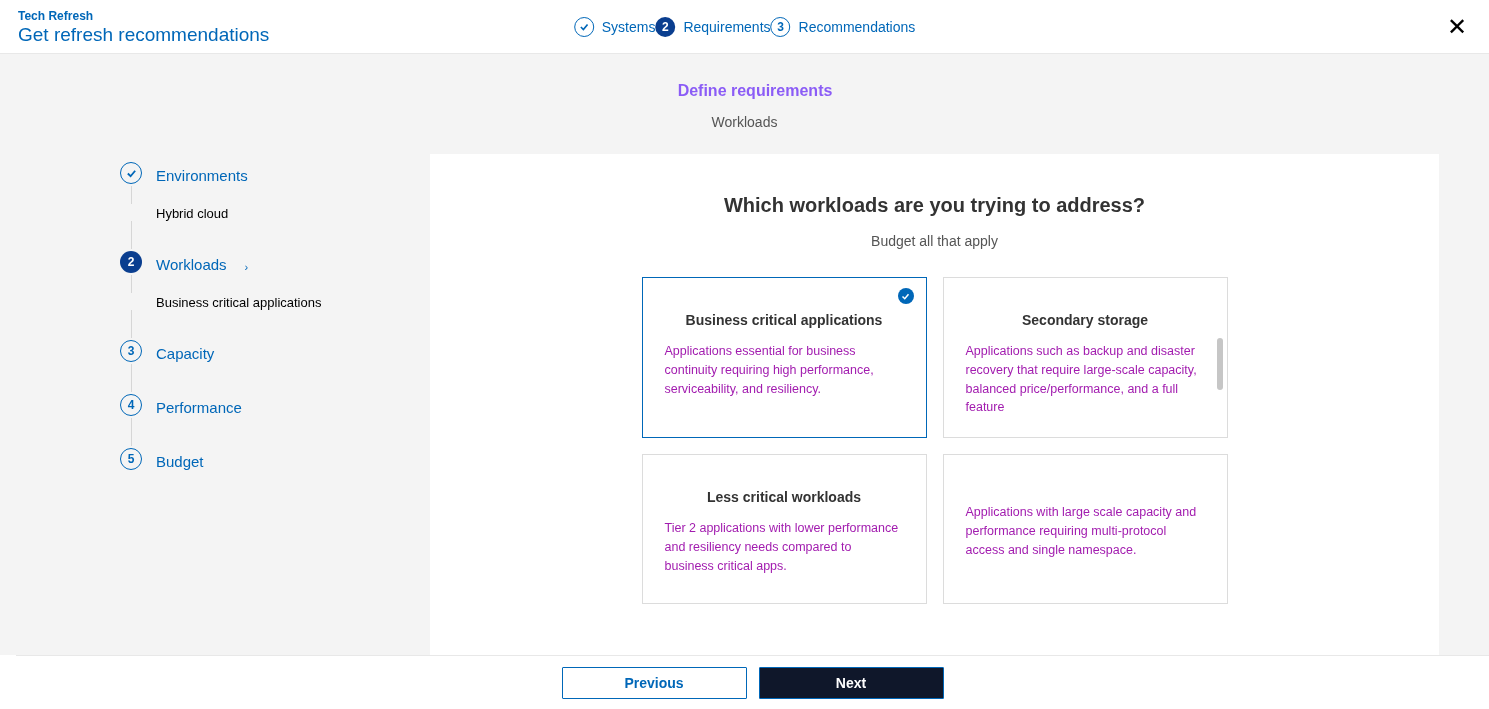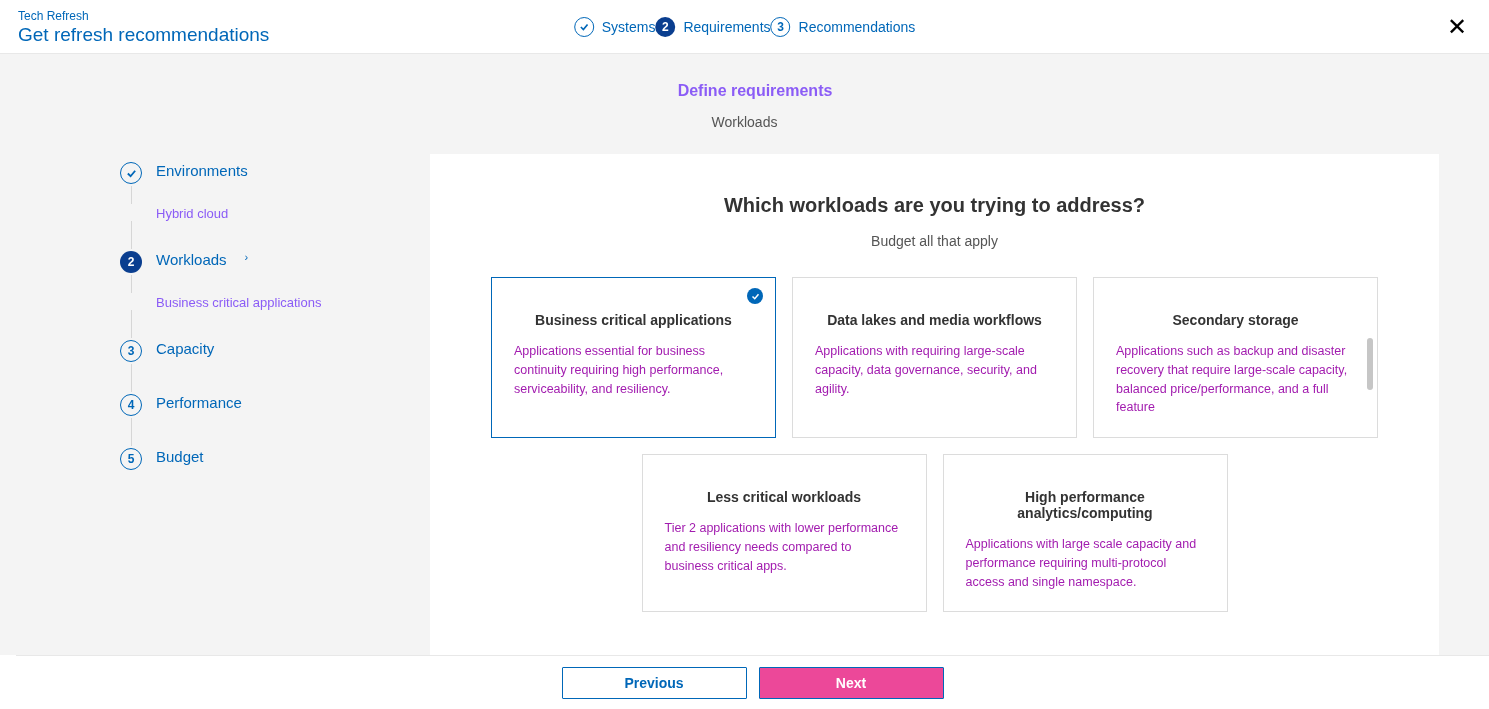--- a/index.html
+++ b/index.html
@@ -21,20 +21,21 @@
       position: relative;
     }
     .header-left {
       padding: 8px 18px 4px 18px;
       min-width: 300px;
     }
     .header-eyebrow {
       font-size: 12px;
       color: #0067b8;
       line-height: 1.2;
+      font-weight: bold;
     }
     .header-title {
       font-size: 19px;
       color: #0067b8;
       line-height: 1.3;
       font-weight: 400;
     }
     .header-steps {
       display: flex;
       position: absolute;
@@ -67,32 +68,32 @@
     .subheader h2 { font-size: 16px; font-weight: 600; color: #8b5cf6; margin-left: 21px; }
     .subheader-sub { font-size: 14px; color: #555; margin-top: 14px; }
     
     .content {
       display: flex;
       margin-top: 24px;
       padding: 0 0 0 120px;
     }
     
     .sidenav { width: 310px; padding-top: 6px; }
-    .nav-item { display: flex; align-items: flex-start; gap: 14px; cursor: pointer; position: relative; padding: 2px 0; }
+    .nav-item { display: flex; align-items: flex-end; gap: 14px; cursor: pointer; position: relative; padding: 2px 0; }
     .nav-circle {
       width: 22px; height: 22px; border-radius: 50%;
       display: flex; align-items: center; justify-content: center;
       font-size: 12px; font-weight: 600; flex-shrink: 0;
     }
     .nav-circle.done { border: 1.5px solid #0067b8; color: #0067b8; }
     .nav-circle.active { background: #0a3e8f; color: #fff; }
     .nav-circle.pending { border: 1.5px solid #0067b8; color: #0067b8; }
     .nav-label { font-size: 15px; color: #0067b8; }
     .nav-chevron { font-size: 11px; color: #0067b8; margin-left: 4px; }
-    .nav-sub { font-size: 13px; color: #8b5cf6; margin-left: 36px; margin-top: 2px; }
+    .nav-sub { font-size: 13px; color: #000000; margin-left: 36px; margin-top: 2px; }
     .nav-connector { width: 1px; height: 28px; background: #d6d6d6; margin-left: 11px; }
     .nav-connector.short { height: 18px; }
     
     .panel {
       background: #fff;
       flex: 1;
       margin-right: 50px;
       padding: 40px 40px 30px 40px;
       min-height: 504px;
     }
@@ -125,21 +126,21 @@
     .footer {
       position: absolute; bottom: 0; left: 16px; right: 0;
       height: 54px; background: #fff; border-top: 1px solid #e8e8e8;
       display: flex; align-items: center; justify-content: center; gap: 12px;
     }
     .btn {
       width: 185px; height: 32px; font-size: 14px; font-weight: 600;
       cursor: pointer; border-radius: 1px;
     }
     .btn-secondary { background: #fff; border: 1.5px solid #0067b8; color: #0067b8; }
-    .btn-primary { background: #ec4899; border: 1.5px solid #0067b8; color: #fff; }
+    .btn-primary { background: #0f172a; border: 1.5px solid #0067b8; color: #fff; }
   </style>
 </head>
 <body>
 
 <div class="header">
   <div class="header-left">
     <div class="header-eyebrow">Tech Refresh</div>
     <div class="header-title">Get refresh recommendations</div>
   </div>
   <div class="header-steps">
@@ -218,37 +219,32 @@
       <div class="cards-row">
         <div class="card selected">
           <div class="card-check">
             <svg viewBox="0 0 12 12">
                 <path d="M2 6 L5 9 L10 3" stroke="#fff" stroke-width="2" fill="none"></path>
               </svg>
           </div>
           <div class="card-title">Business critical applications</div>
           <div class="card-desc">Applications essential for business continuity requiring high performance, serviceability, and resiliency.</div>
         </div>
-        <div class="card">
-          <div class="card-title">Data lakes and media workflows</div>
-          <div class="card-desc">Applications with requiring large-scale capacity, data governance, security, and agility.</div>
-        </div>
         <div class="card scrollhint">
           <div class="card-title">Secondary storage</div>
           <div class="card-desc">Applications such as backup and disaster recovery that require large-scale capacity, balanced price/performance, and a full feature</div>
         </div>
       </div>
 
       <div class="cards-row second">
         <div class="card">
           <div class="card-title">Less critical workloads</div>
           <div class="card-desc">Tier 2 applications with lower performance and resiliency needs compared to business critical apps.</div>
         </div>
         <div class="card">
-          <div class="card-title">High performance analytics/computing</div>
           <div class="card-desc">Applications with large scale capacity and performance requiring multi-protocol access and single namespace.</div>
         </div>
       </div>
     </div>
   </div>
 </div>
 
 <div class="footer">
   <button class="btn btn-secondary">Previous</button>
   <button class="btn btn-primary">Next</button>

